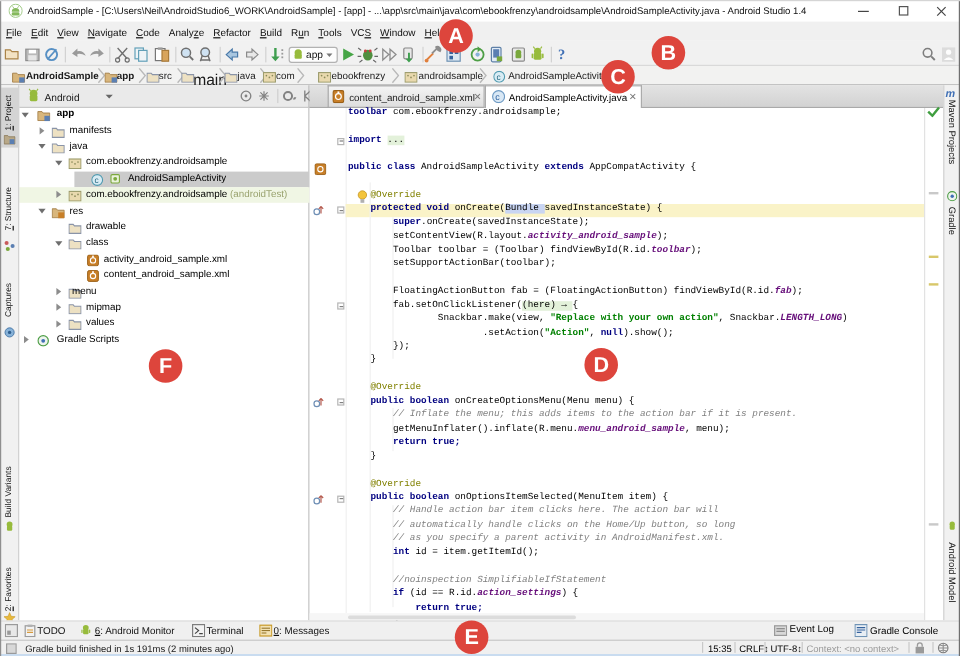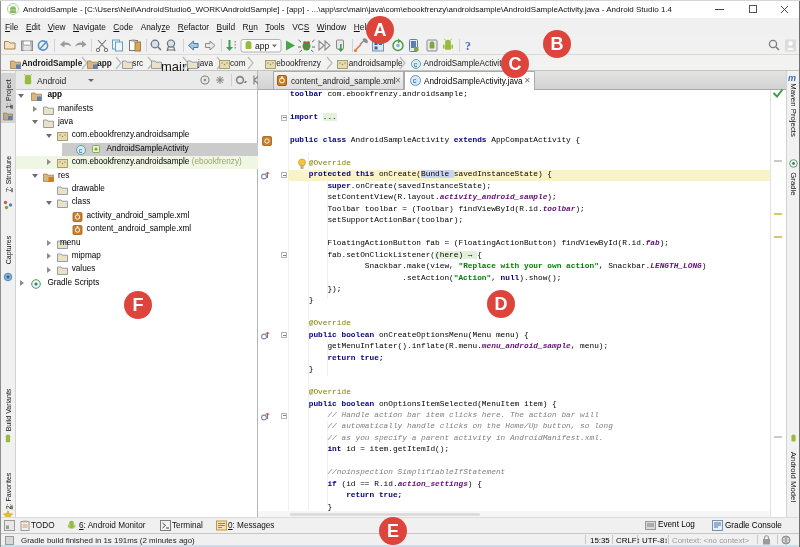--- a/index.html
+++ b/index.html
@@ -318,21 +318,21 @@
       <rect x="1.5" y="1.5" width="7" height="7" rx="1" fill="#eaf2dc" stroke="#7ba83c" stroke-width="0.9"></rect>
       <circle cx="5" cy="5" r="1.6" fill="#7ba83c"></circle>
     </svg>
 <div class="chev chevR" style="left:47.0px;top:159.4px"></div>
 <svg class="abs" style="left:56.5px;top:158.1px" width="11" height="10" viewBox="0 0 11 10">
       <rect x="0.5" y="1.5" width="10" height="8" fill="#e9d9ae" stroke="#9a9a6a" stroke-width="0.9"></rect>
       <circle cx="3" cy="4" r="0.7" fill="#8a8a5a"></circle>
       <circle cx="5.5" cy="5.5" r="0.7" fill="#8a8a5a"></circle>
       <circle cx="8" cy="4" r="0.7" fill="#8a8a5a"></circle>
     </svg>
-<div class="abs" style="left:71.7px;top:157.2px;font-size:8.2px;white-space:nowrap">com.ebookfrenzy.androidsample <span style="color:#9aa36f">(ebookfrenzy)</span></div>
+<div class="abs" style="left:71.7px;top:157.2px;font-size:8.2px;white-space:nowrap">com.ebookfrenzy.androidsample <span style="color:#9aa36f">(androidTest)</span></div>
 <div class="chev chevD" style="left:31.8px;top:174.0px"></div>
 <svg class="abs" style="left:43.0px;top:171.5px" width="11" height="10" viewBox="0 0 11 10">
       <path d="M0.5 2 h3.5 l1 1.2 h5.5 v6.3 h-10 z" fill="#d8b67c" stroke="#a5814a" stroke-width="0.8"></path>
       <rect x="5.5" y="5" width="5" height="5" fill="#c87f28"></rect>
     </svg>
 <div class="abs" style="left:58.0px;top:170.6px;font-size:8.2px;white-space:nowrap">res</div>
 <svg class="abs" style="left:56.5px;top:184.9px" width="11" height="10" viewBox="0 0 11 10">
       <path d="M0.5 2 h3.5 l1 1.2 h5.5 v6.3 h-10 z" fill="#ede1c3" stroke="#8a94a8" stroke-width="0.9"></path>
     </svg>
 <div class="abs" style="left:71.7px;top:184.0px;font-size:8.2px;white-space:nowrap">drawable</div>
@@ -385,35 +385,36 @@
 <div class="abs" style="left:327px;top:181px;width:1px;height:118px;background:#f0f0f0"></div>
 <div class="abs" style="left:327px;top:340px;width:1px;height:36px;background:#f0f0f0"></div>
 <div class="abs" style="left:327px;top:421px;width:1px;height:85px;background:#f0f0f0"></div>
 <pre class="code"><span class="kw">toolbar</span> com.ebookfrenzy.androidsample;
 
 <span class="kw">import</span> <span class="fold">...</span>
 
 <span class="kw">public class</span> AndroidSampleActivity <span class="kw">extends</span> AppCompatActivity {
 
     <span class="an">@Override</span>
-    <span class="kw">protected this</span> onCreate(<span style="background:#c9d5f2">Bundle </span>savedInstanceState) {
+    <span class="kw">protected void</span> onCreate(<span style="background:#c9d5f2">Bundle </span>savedInstanceState) {
         <span class="kw">super</span>.onCreate(savedInstanceState);
         setContentView(R.layout.<span class="fl">activity_android_sample</span>);
         Toolbar toolbar = (Toolbar) findViewById(R.id.<span class="fl">toolbar</span>);
         setSupportActionBar(toolbar);
 
         FloatingActionButton fab = (FloatingActionButton) findViewById(R.id.<span class="fl">fab</span>);
         fab.setOnClickListener(<span class="fold">(here) → </span>{
                 Snackbar.make(view, <span class="st">"Replace with your own action"</span>, Snackbar.<span class="fl">LENGTH_LONG</span>)
                         .setAction(<span class="st">"Action"</span>, <span class="kw">null</span>).show();
         });
     }
 
     <span class="an">@Override</span>
     <span class="kw">public boolean</span> onCreateOptionsMenu(Menu menu) {
+        <span class="cm">// Inflate the menu; this adds items to the action bar if it is present.</span>
         getMenuInflater().inflate(R.menu.<span class="fl">menu_android_sample</span>, menu);
         <span class="kw">return true;</span>
     }
 
     <span class="an">@Override</span>
     <span class="kw">public boolean</span> onOptionsItemSelected(MenuItem item) {
         <span class="cm">// Handle action bar item clicks here. The action bar will</span>
         <span class="cm">// automatically handle clicks on the Home/Up button, so long</span>
         <span class="cm">// as you specify a parent activity in AndroidManifest.xml.</span>
         <span class="kw">int</span> id = item.getItemId();

